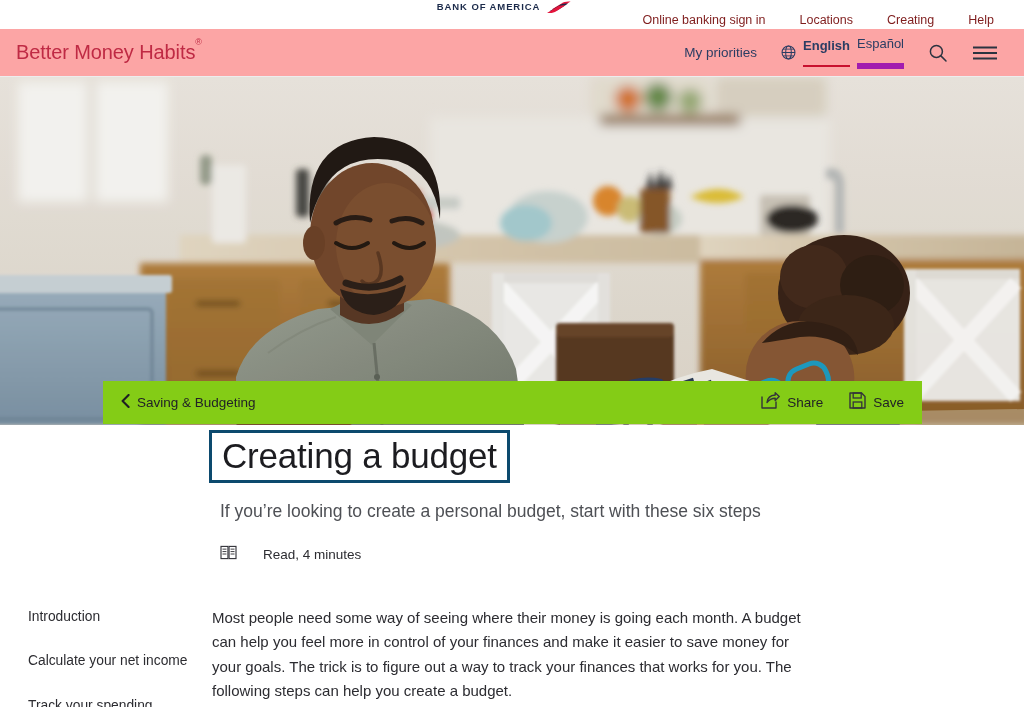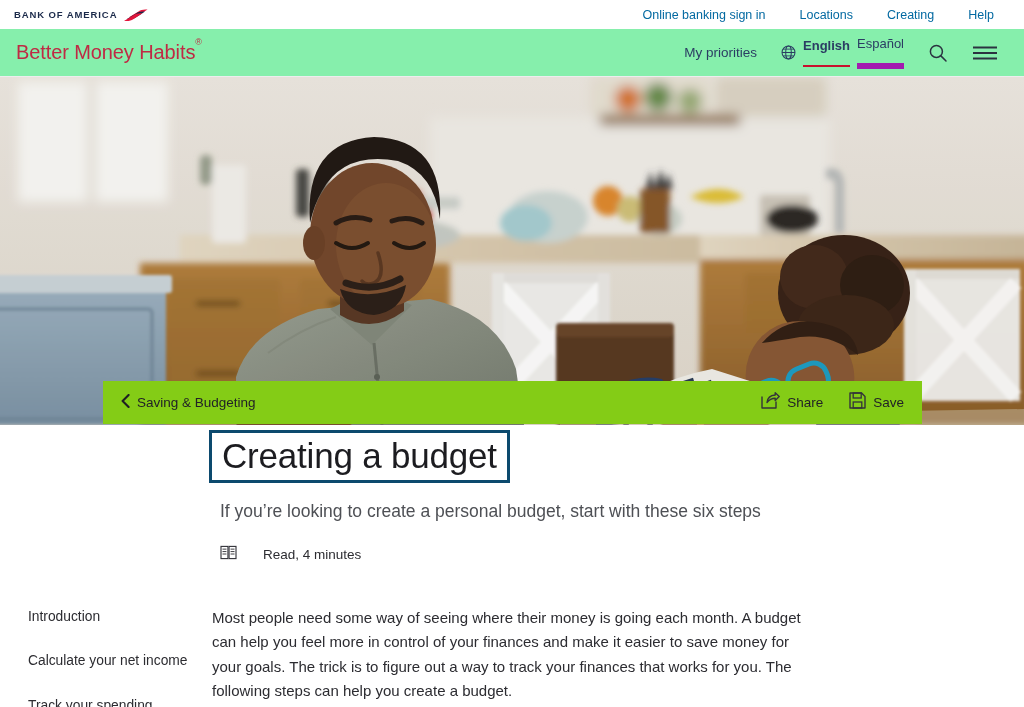--- a/index.html
+++ b/index.html
@@ -16,50 +16,51 @@
   .page { position: relative; width: 1024px; height: 707px; background:#fff; }
 
   
   .utility-bar {
     position: relative;
     height: 29px;
     background: #ffffff;
     display: flex;
     align-items: center;
     padding: 0 30px 0 14px;
+    flex-direction: column;
   }
   .boa-logo { display: flex; align-items: center; gap: 5px; }
   .boa-logo-text {
     font-size: 9.5px;
     font-weight: bold;
     letter-spacing: 0.9px;
     color: #1b2a4a;
     font-family: "Liberation Sans", sans-serif;
   }
   .boa-flag { display:block; }
 
   .utility-links {
     margin-left: auto;
     display: flex;
     align-items: center;
     gap: 34px;
   }
   .utility-link {
     font-size: 12.5px;
-    color: #0369a1;
+    color: #7f1d1d;
     text-decoration: none;
     white-space: nowrap;
     cursor: pointer;
   }
 
   
   .brand-bar {
     position: relative;
     height: 48px;
-    background: #86efac;
+    background: #fca5a5;
     display: flex;
     align-items: center;
     padding: 0 26px 0 16px;
     border-bottom: 1px solid #ededee;
   }
   .brand-title {
     font-size: 20px;
     color: #bf2a44;
     font-family: "Liberation Sans", sans-serif;
     letter-spacing: -0.1px;

